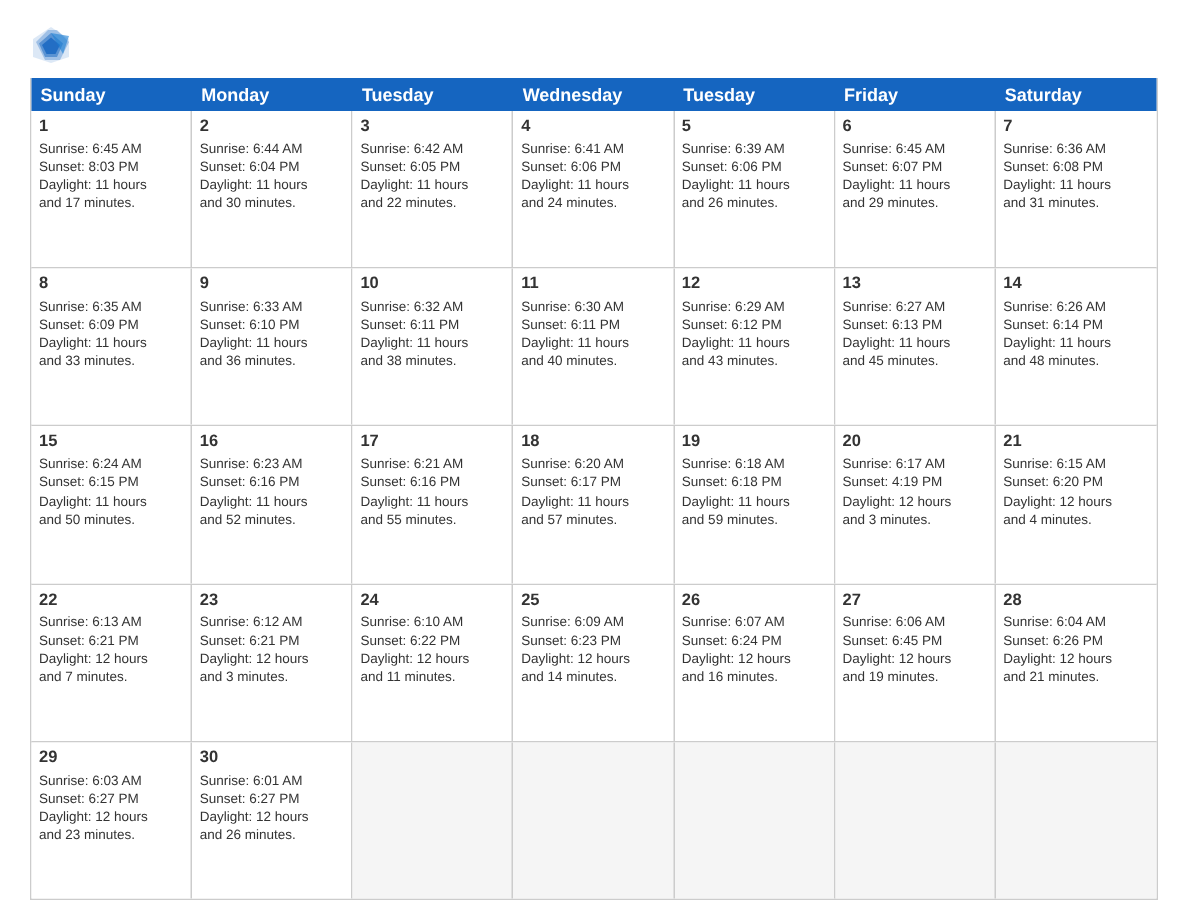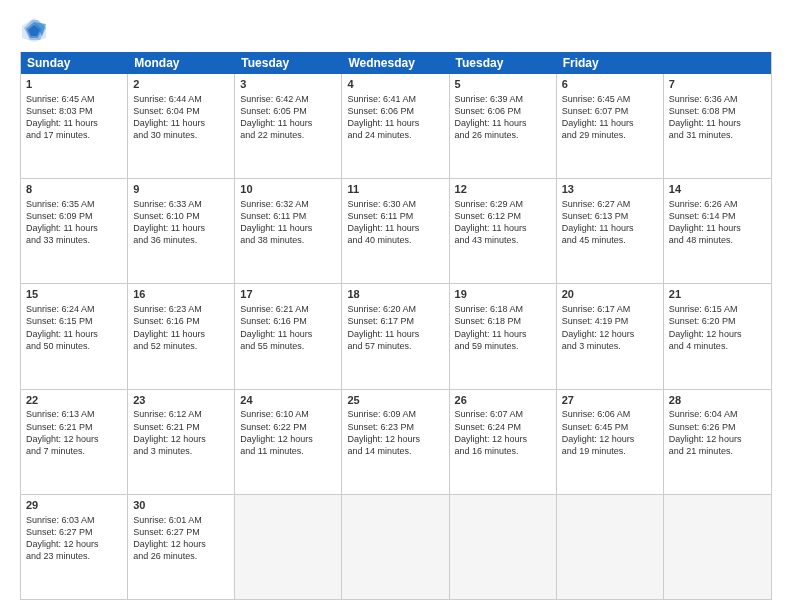--- a/index.html
+++ b/index.html
@@ -139,20 +139,21 @@
   </div>
 
   <div class="calendar outer-border">
     <div class="cal-header-row">
     <div class="cal-header-cell">Sunday</div>
         <div class="cal-header-cell">Monday</div>
         <div class="cal-header-cell">Tuesday</div>
         <div class="cal-header-cell">Wednesday</div>
         <div class="cal-header-cell">Tuesday</div>
         <div class="cal-header-cell">Friday</div>
+        <div class="cal-header-cell">Saturday</div>
       </div>
     <div class="cal-body">
     <div class="cal-row">
           <div class="cal-cell">
             <span class="day-num">1</span>
             <span class="cell-line">Sunrise: 6:45 AM</span>
             <span class="cell-line">Sunset: 8:03 PM</span>
             <span class="cell-line">Daylight: 11 hours</span>
             <span class="cell-line">and 17 minutes.</span>
           </div>

